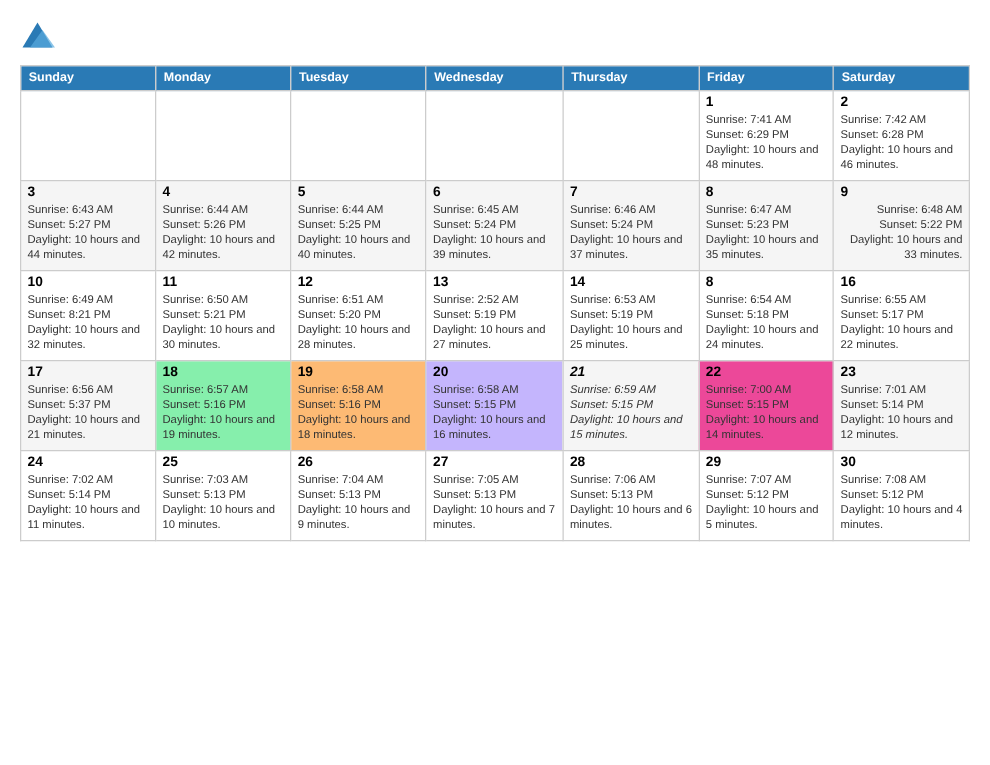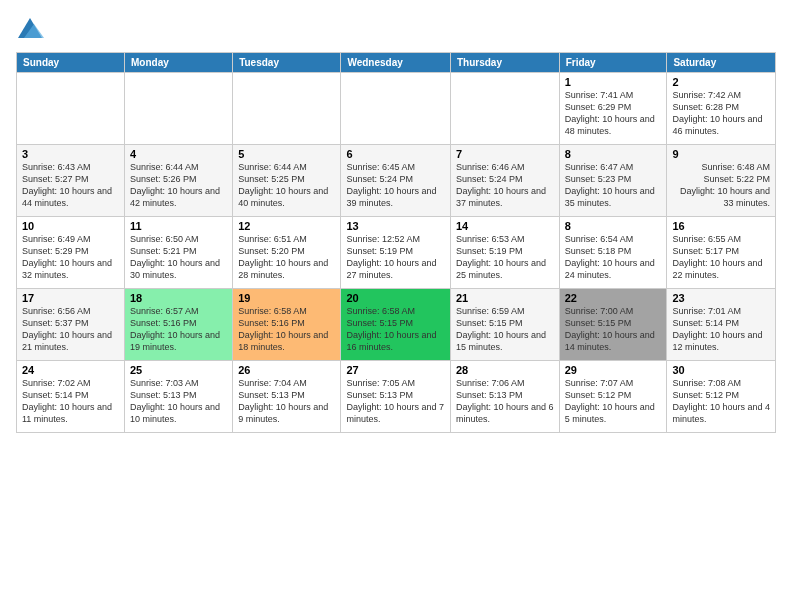--- a/index.html
+++ b/index.html
@@ -190,38 +190,38 @@
             <div class="day-number">9</div>
             <div class="day-info" style="white-space: pre-line; text-align: right;">Sunrise: 6:48 AM
 Sunset: 5:22 PM
 Daylight: 10 hours and 33 minutes.</div>
           </td>
         </tr>
         <tr>
           <td>
             <div class="day-number">10</div>
             <div class="day-info" style="white-space: pre-line;">Sunrise: 6:49 AM
-Sunset: 5:29 PM
+Sunset: 8:21 PM
 Daylight: 10 hours and 32 minutes.</div>
           </td>
           <td>
             <div class="day-number">11</div>
             <div class="day-info" style="white-space: pre-line;">Sunrise: 6:50 AM
 Sunset: 5:21 PM
 Daylight: 10 hours and 30 minutes.</div>
           </td>
           <td>
             <div class="day-number">12</div>
             <div class="day-info" style="white-space: pre-line;">Sunrise: 6:51 AM
 Sunset: 5:20 PM
 Daylight: 10 hours and 28 minutes.</div>
           </td>
           <td>
             <div class="day-number">13</div>
-            <div class="day-info" style="white-space: pre-line;">Sunrise: 12:52 AM
+            <div class="day-info" style="white-space: pre-line;">Sunrise: 2:52 AM
 Sunset: 5:19 PM
 Daylight: 10 hours and 27 minutes.</div>
           </td>
           <td>
             <div class="day-number">14</div>
             <div class="day-info" style="white-space: pre-line;">Sunrise: 6:53 AM
 Sunset: 5:19 PM
 Daylight: 10 hours and 25 minutes.</div>
           </td>
           <td>
@@ -249,33 +249,33 @@
             <div class="day-info" style="white-space: pre-line;">Sunrise: 6:57 AM
 Sunset: 5:16 PM
 Daylight: 10 hours and 19 minutes.</div>
           </td>
           <td style="background: #fdba74;">
             <div class="day-number">19</div>
             <div class="day-info" style="white-space: pre-line;">Sunrise: 6:58 AM
 Sunset: 5:16 PM
 Daylight: 10 hours and 18 minutes.</div>
           </td>
-          <td style="background: #22c55e; margin-left: 17px;">
+          <td style="background: #c4b5fd; margin-left: 17px;">
             <div class="day-number">20</div>
             <div class="day-info" style="white-space: pre-line;">Sunrise: 6:58 AM
 Sunset: 5:15 PM
 Daylight: 10 hours and 16 minutes.</div>
           </td>
-          <td style="background: rgb(245, 245, 245);">
+          <td style="background: rgb(245, 245, 245); font-style: italic;">
             <div class="day-number">21</div>
             <div class="day-info" style="white-space: pre-line;">Sunrise: 6:59 AM
 Sunset: 5:15 PM
 Daylight: 10 hours and 15 minutes.</div>
           </td>
-          <td style="background: #a3a3a3;">
+          <td style="background: #ec4899;">
             <div class="day-number">22</div>
             <div class="day-info" style="white-space: pre-line;">Sunrise: 7:00 AM
 Sunset: 5:15 PM
 Daylight: 10 hours and 14 minutes.</div>
           </td>
           <td style="background: rgb(245, 245, 245);">
             <div class="day-number">23</div>
             <div class="day-info" style="white-space: pre-line;">Sunrise: 7:01 AM
 Sunset: 5:14 PM
 Daylight: 10 hours and 12 minutes.</div>

